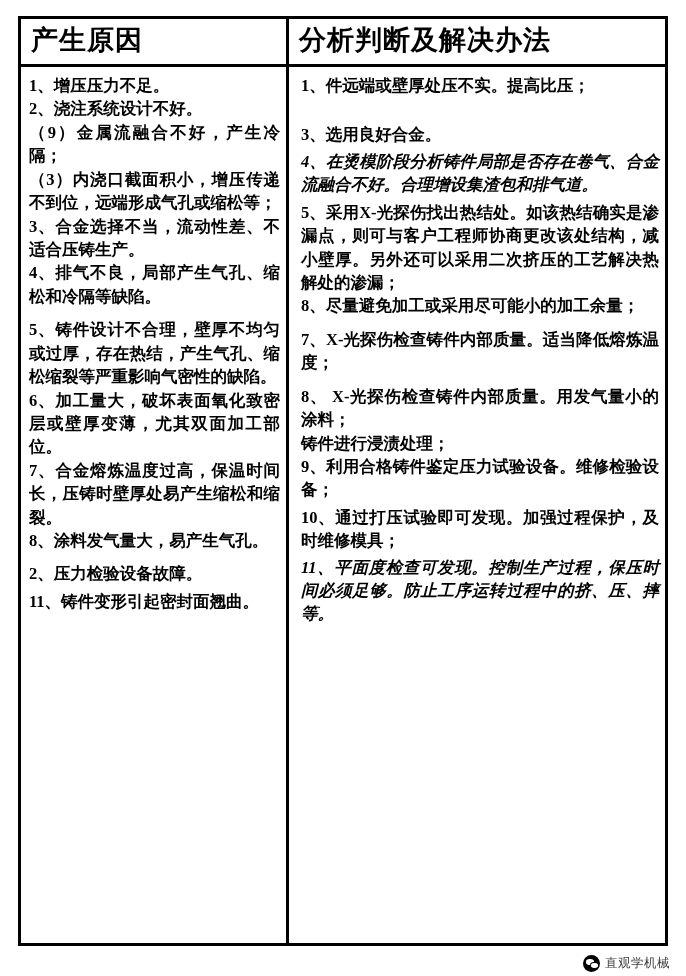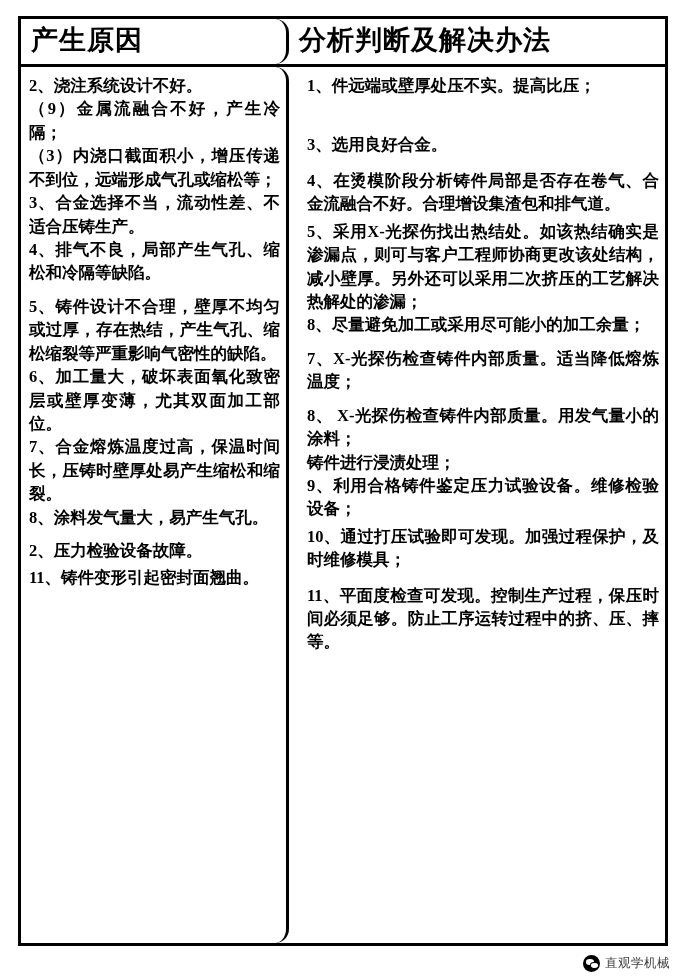--- a/index.html
+++ b/index.html
@@ -38,21 +38,20 @@
   }
   .body-row {
     display: flex;
     flex: 1 1 auto;
     min-height: 0;
   }
   .col-left {
     width: 268px;
     flex: 0 0 268px;
     border-right: 3px solid #000;
-    border-radius: 14px;
   }
   .col-right {
     flex: 1 1 auto;
   }
   .head-cell {
     padding: 6px 10px 8px 10px;
     font-size: 27px;
     font-weight: bold;
     letter-spacing: 1px;
     line-height: 1.15;
@@ -63,33 +62,33 @@
   }
   .body-cell {
     padding: 7px 6px 4px 8px;
     font-size: 16.5px;
     line-height: 1.42;
     color: #000;
     font-weight: bold;
     overflow: hidden;
   }
   .body-cell.right {
-    padding-left: 18px;
+    padding-left: 12px;
     padding-right: 6px;
     border-radius: 15px;
   }
   .para {
     margin: 0 0 0 0;
     text-align: justify;
     word-break: break-all;
   }
   .gap-sm { margin-top: 4px; }
   .gap-md { margin-top: 10px; }
-  .gap-lg { margin-top: 12px; }
-  .gap-xl { margin-top: 36px; }
+  .gap-lg { margin-top: 3px; font-style: italic; }
+  .gap-xl { margin-top: 26px; }
   .footer {
     position: absolute;
     right: 16px;
     bottom: 4px;
     display: flex;
     align-items: center;
     gap: 5px;
     font-family: Liberation Serif, serif;
     justify-content: center;
   }
@@ -137,20 +136,21 @@
     <div class="table-inner">
 
       <div class="head-row">
         <div class="head-cell col-left">产生原因</div>
         <div class="head-cell col-right right">分析判断及解决办法</div>
       </div>
 
       <div class="body-row">
 
         <div class="body-cell col-left">
+          <p class="para">1、增压压力不足。</p>
           <p class="para">2、浇注系统设计不好。</p>
           <p class="para">（9）金属流融合不好，产生冷隔；</p>
           <p class="para">（3）内浇口截面积小，增压传递不到位，远端形成气孔或缩松等；</p>
           <p class="para">3、合金选择不当，流动性差、不适合压铸生产。</p>
           <p class="para">4、排气不良，局部产生气孔、缩松和冷隔等缺陷。</p>
           <p class="para gap-md">5、铸件设计不合理，壁厚不均匀或过厚，存在热结，产生气孔、缩松缩裂等严重影响气密性的缺陷。</p>
           <p class="para">6、加工量大，破坏表面氧化致密层或壁厚变薄，尤其双面加工部位。</p>
           <p class="para">7、合金熔炼温度过高，保温时间长，压铸时壁厚处易产生缩松和缩裂。</p>
           <p class="para">8、涂料发气量大，易产生气孔。</p>
           <p class="para gap-md">2、压力检验设备故障。</p>

